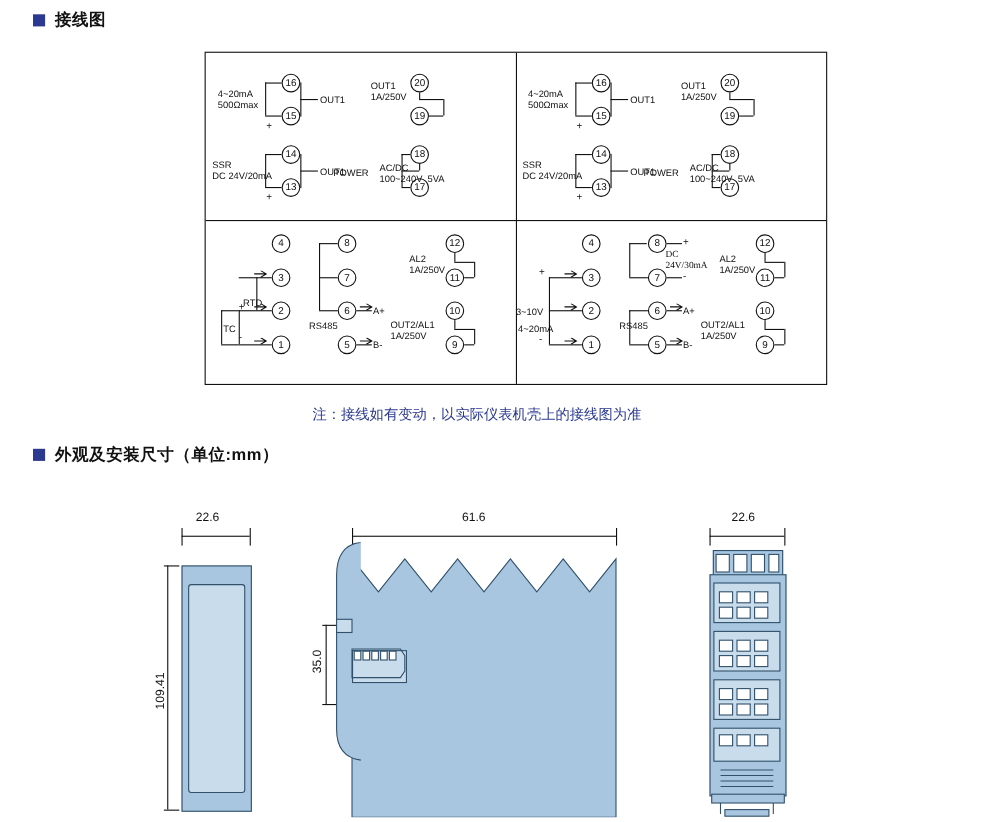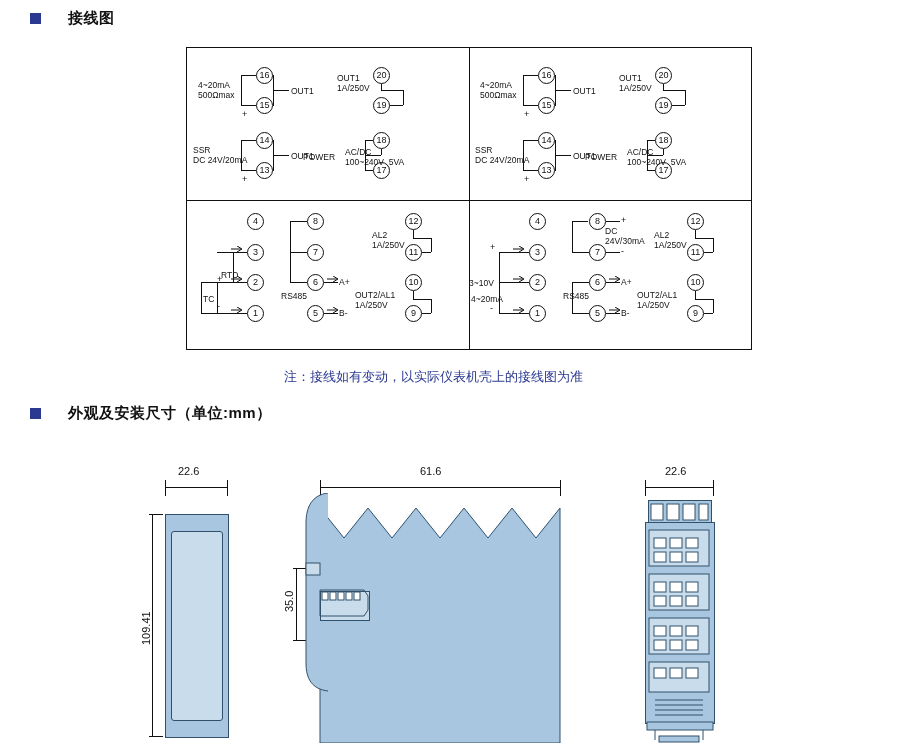--- a/index.html
+++ b/index.html
@@ -3,21 +3,21 @@
 <meta charset="utf-8">
 <style>
   html,body{margin:0;padding:0;}
   body{
     width:900px;height:747px;position:relative;background:#ffffff;
     font-family:"Liberation Sans", sans-serif;color:#1a1a1a;
     overflow:hidden;
   }
   .sec-head{position:absolute;display:flex;align-items:center;gap:9px;}
   .sec-head .sq{width:11px;height:11px;background:#2b3990;display:block;}
-  .sec-head .tx{font-size:15px;font-weight:bold;color:#111;letter-spacing:.5px;margin-left:18px;}
+  .sec-head .tx{font-size:15px;font-weight:bold;color:#111;letter-spacing:.5px;}
 
   
   #wiring{position:absolute;left:186px;top:47px;width:566px;height:303px;border:1px solid #111;box-sizing:border-box;}
   .vdiv{position:absolute;top:0;bottom:0;width:1px;background:#111;}
   .hdiv{position:absolute;left:0;right:0;height:1px;background:#111;}
 
   .node{position:absolute;width:17px;height:17px;border:1px solid #111;border-radius:50%;
         background:#fff;font-size:9px;line-height:15px;text-align:center;box-sizing:border-box;color:#111;}
   .lbl{position:absolute;font-size:8.5px;line-height:1.18;color:#111;white-space:pre;}
   .lbl.b{font-size:9px;}
@@ -240,21 +240,21 @@
   <div class="ln h" style="left:517px;top:204px;width:9px;"></div>
   <div class="ln v" style="left:508px;top:243px;height:8px;"></div>
   <div class="ln h" style="left:508px;top:251px;width:18px;"></div>
   <div class="ln v" style="left:526px;top:251px;height:14px;"></div>
   <div class="ln h" style="left:517px;top:265px;width:9px;"></div>
 
   <div class="lbl" style="left:282px;top:230px;">3~10V</div>
   <div class="lbl" style="left:284px;top:246px;">4~20mA</div>
   <div class="lbl b" style="left:303px;top:194px;">+</div>
   <div class="lbl b" style="left:303px;top:255px;">-</div>
-  <div class="lbl" style="left:418px;top:178px;">DC
+  <div class="lbl" style="left:418px;top:178px;font-family:Liberation Serif, serif;">DC
 24V/30mA</div>
   <div class="lbl b" style="left:434px;top:167px;">+</div>
   <div class="lbl b" style="left:434px;top:198px;">-</div>
   <div class="lbl" style="left:376px;top:243px;">RS485</div>
   <div class="lbl" style="left:434px;top:229px;">A+</div>
   <div class="lbl" style="left:434px;top:260px;">B-</div>
   <div class="lbl" style="left:467px;top:182px;">AL2
 1A/250V</div>
   <div class="lbl" style="left:450px;top:242px;">OUT2/AL1
 1A/250V</div>

